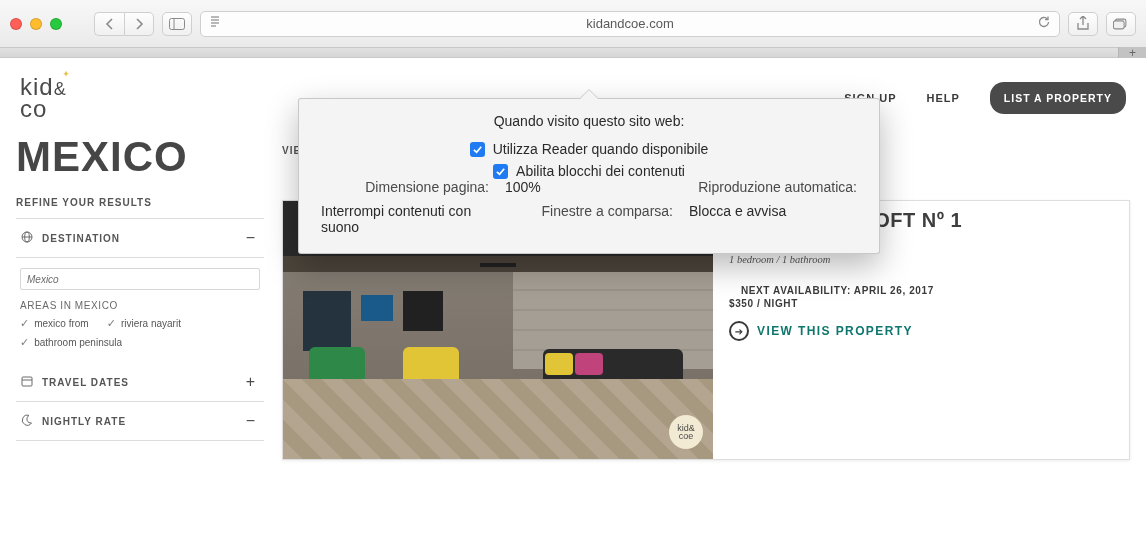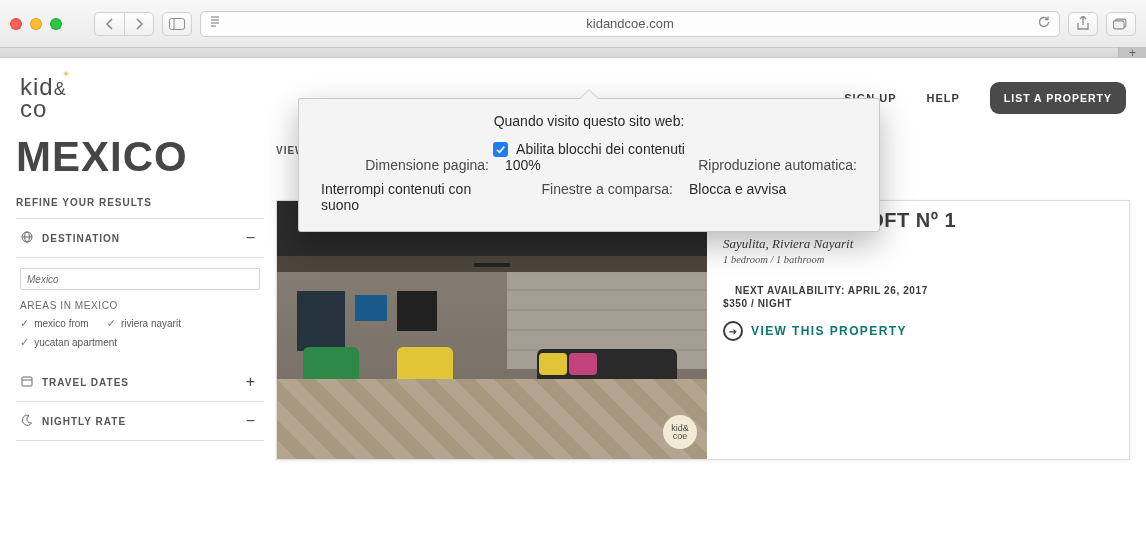--- a/index.html
+++ b/index.html
@@ -86,30 +86,30 @@
     position:relative;
   }
   .logo .kid { font-weight:400; }
   .logo .amp { font-size: 18px; }
   .logo .star { position:absolute; right:-4px; top:-6px; color:#e8c24a; font-size:9px;}
   .topnav .gap { flex:1; }
   .nav-link { font-weight:600; cursor:pointer;}
   .cta-btn {
     background:#4a4a4a; color:#fff;
     padding: 10px 14px;
-    border-radius:9px;
+    border-radius:14px;
     font-weight:700;
     font-size:10.5px;
     letter-spacing:1px;
   }
 
   .content {
     display:flex;
     padding: 0 16px;
-    gap: 12px;
+    gap: 18px;
   }
   .left {
     width: 248px;
     flex: 0 0 248px;
   }
   .mexico-h1 {
     font-family: "Arial Black", Futura, sans-serif;
     font-size: 42px;
     font-weight: 900;
     letter-spacing: 1px;
@@ -358,21 +358,21 @@
           <div class="area-item">
             <span class="chk">✓</span>
             <span>mexico from</span>
           </div>
           <div class="area-item">
             <span class="chk">✓</span>
             <span>riviera nayarit</span>
           </div>
           <div class="area-item">
             <span class="chk">✓</span>
-            <span>yucatan apartment</span>
+            <span>bathroom peninsula</span>
           </div>
         </div>
       </div>
 
       <div class="filter-head no-top-border">
         <span class="icon">
           <svg width="12" height="12">
               <rect x="1" y="2" width="10" height="9" rx="1" fill="none" stroke="#6a6a6a"></rect>
               <line x1="1" y1="5" x2="11" y2="5" stroke="#6a6a6a"></line>
             </svg>
@@ -434,20 +434,28 @@
   <div class="popover">
     <div class="pop-arrow"></div>
     <div class="pop-title">Quando visito questo sito web:</div>
     <div class="pop-check-rows">
       <div class="pop-check-row">
         <div class="mac-checkbox">
           <svg viewBox="0 0 12 12">
               <polyline points="2,6.5 5,9 10,3" fill="none" stroke="#fff" stroke-width="1.8"></polyline>
             </svg>
         </div>
+        <span class="pop-check-label">Utilizza Reader quando disponibile</span>
+      </div>
+      <div class="pop-check-row">
+        <div class="mac-checkbox">
+          <svg viewBox="0 0 12 12">
+              <polyline points="2,6.5 5,9 10,3" fill="none" stroke="#fff" stroke-width="1.8"></polyline>
+            </svg>
+        </div>
         <span class="pop-check-label">Abilita blocchi dei contenuti</span>
       </div>
     </div>
     <div class="pop-grid">
       <div class="k">Dimensione pagina:</div>
       <div class="v">100%</div>
       <div class="k">Riproduzione automatica:</div>
       <div class="v">Interrompi contenuti con suono</div>
       <div class="k">Finestre a comparsa:</div>
       <div class="v">Blocca e avvisa</div>

